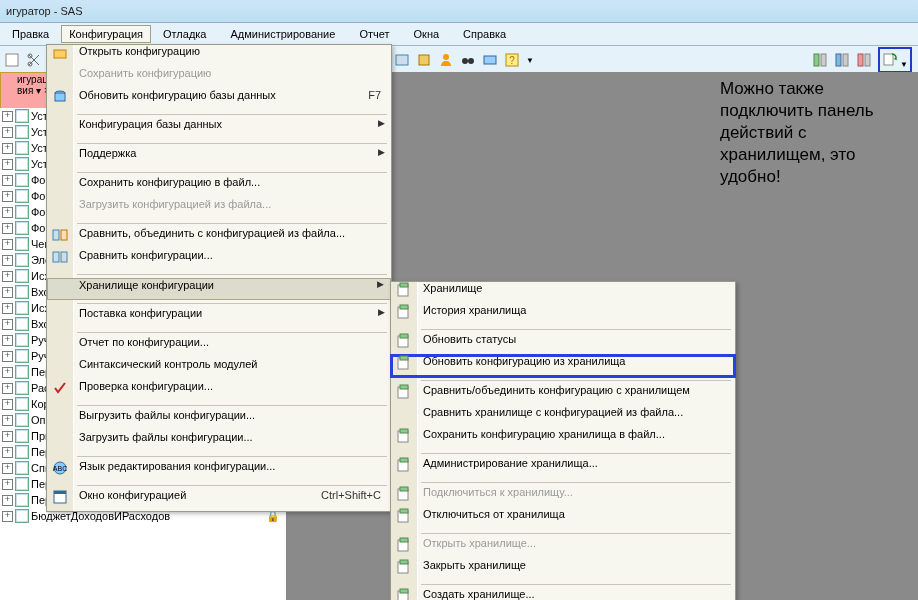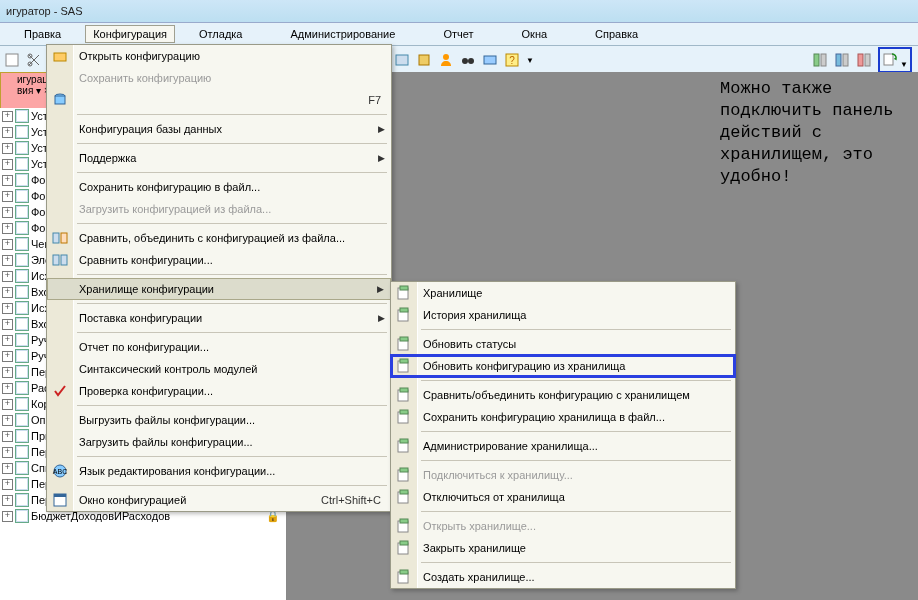--- a/index.html
+++ b/index.html
@@ -1,41 +1,41 @@
 <!DOCTYPE html>
 <html><head>
 <meta charset="utf-8">
 <style>
 html,body{margin:0;padding:0;font-family:Tahoma,Arial,sans-serif;font-size:11px;background:#fff;overflow:hidden;width:918px;height:600px}
 .titlebar{background:linear-gradient(#cde6f7,#bcdff1);height:22px;line-height:22px;padding-left:6px;color:#222;border-bottom:1px solid #9ac}
 .menubar{background:#e6f2fa;height:22px;border-bottom:1px solid #a0b8c8;display:flex;align-items:center}
-.menubar .m{padding:3px 24px;cursor:default}
+.menubar .m{padding:3px 12px;cursor:default}
 .menubar .m.active{background:#f7f7f0;border:1px solid #a0a090;padding:2px 7px}
 .toolbar{background:#e6f2fa;height:28px;border-bottom:1px solid #a0b8c8;display:flex;align-items:center;padding:0 4px;gap:6px;position:relative}
 .toolbar .ic{width:16px;height:16px;display:inline-block}
 .tb-right{position:absolute;right:6px;display:flex;gap:6px;align-items:center}
 .hlbox{border:2px solid #1a3ccf;padding:2px}
 .workspace{position:absolute;top:72px;left:0;right:0;bottom:0;background:#8a8a8a}
 .lefthdr{position:absolute;left:0;top:72px;background:#fca5a5;border:1px solid #c0a030;height:34px;width:46px;font-size:10px;padding:1px 16px;line-height:11px}
 .tree{position:absolute;left:0;top:108px;width:286px;bottom:0;background:#fff;border-right:1px solid #888;overflow:hidden}
 .row{display:flex;align-items:center;height:16px;padding-left:2px;gap:2px;white-space:nowrap}
 .row .lock{margin-left:auto;margin-right:6px;color:#39a0d8}
 .sq{width:9px;height:9px;border:1px solid #7a7a7a;display:inline-block;text-align:center;line-height:7px;font-size:9px;color:#555;background:#fff}
 .docic{width:12px;height:12px;display:inline-block;background:#fff;border:1px solid #6a8;box-shadow:inset 0 0 0 1px #cde}
 .menu{position:absolute;background:#f7f7f0;border:1px solid #9a9a88;box-shadow:2px 2px 4px rgba(0,0,0,.25)}
 .menu .iconcol{position:absolute;left:0;top:0;bottom:0;width:26px;background:#ece9d8;border-right:1px solid #fff}
-.mi{position:relative;height:22px;display:flex;align-items:center;padding-left:32px;padding-right:14px;white-space:nowrap}
+.mi{position:relative;height:22px;display:flex;padding-left:32px;padding-right:14px;white-space:nowrap}
 .mi.disabled{color:#9a9a9a}
 .mi .arrow{position:absolute;right:6px;font-size:9px;color:#333}
 .mi .sc{position:absolute;right:10px;color:#333}
 .mi.hover{background:#dcdccc;border:1px solid #aaa88a;height:20px;padding-left:31px}
 .mi.hl{outline:3px solid #2a3fe0;outline-offset:-2px}
 .sep{height:1px;margin:3px 4px 3px 30px;background:#c8c5b8}
 .mi .ic{position:absolute;left:5px;width:16px;height:16px}
-.annot{position:absolute;right:8px;top:78px;width:190px;font-size:17px;line-height:22px;color:#000;font-family:Liberation Mono, monospace}
+.annot{position:absolute;right:8px;top:78px;width:190px;font-size:17px;line-height:22px;color:#000;font-family:Liberation Sans, sans-serif}
 svg{display:block}
 </style>
 </head>
 <body>
 
 <div class="titlebar">игуратор - SAS</div>
 
 <div class="menubar" id="menubar">
     <div class="m">Правка</div>
     <div class="m active">Конфигурация</div>
@@ -298,20 +298,21 @@
     <div class="mi disabled">
       <span>Сохранить конфигурацию</span>
     </div>
     <div class="mi">
       <span class="ic">
         <svg viewBox="0 0 16 16">
           <ellipse cx="8" cy="4" rx="5" ry="2" fill="#8cf" stroke="#369"></ellipse>
           <rect x="3" y="4" width="10" height="8" fill="#8cf" stroke="#369"></rect>
         </svg>
       </span>
+      <span>Обновить конфигурацию базы данных</span>
       <span class="sc">F7</span>
     </div>
     <div class="sep"></div>
     <div class="mi">
       <span>Конфигурация базы данных</span>
       <span class="arrow">▶</span>
     </div>
     <div class="sep"></div>
     <div class="mi">
       <span>Поддержка</span>
@@ -441,20 +442,23 @@
     <div class="mi">
       <span class="ic">
         <svg viewBox="0 0 16 16">
           <rect x="2" y="3" width="10" height="11" fill="#fff" stroke="#888"></rect>
           <rect x="4" y="1" width="8" height="4" fill="#8c8" stroke="#585"></rect>
         </svg>
       </span>
       <span>Сравнить/объединить конфигурацию с хранилищем</span>
     </div>
     <div class="mi">
+      <span>Сравнить хранилище с конфигурацией из файла...</span>
+    </div>
+    <div class="mi">
       <span class="ic">
         <svg viewBox="0 0 16 16">
           <rect x="2" y="3" width="10" height="11" fill="#fff" stroke="#888"></rect>
           <rect x="4" y="1" width="8" height="4" fill="#8c8" stroke="#585"></rect>
         </svg>
       </span>
       <span>Сохранить конфигурацию хранилища в файл...</span>
     </div>
     <div class="sep"></div>
     <div class="mi">

